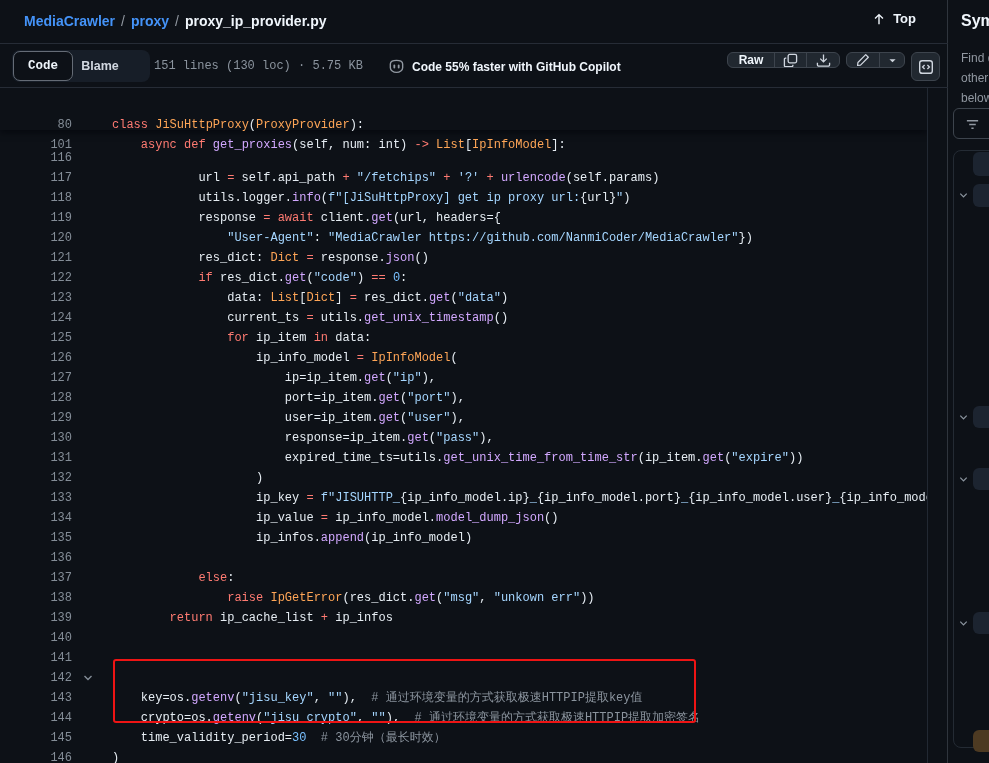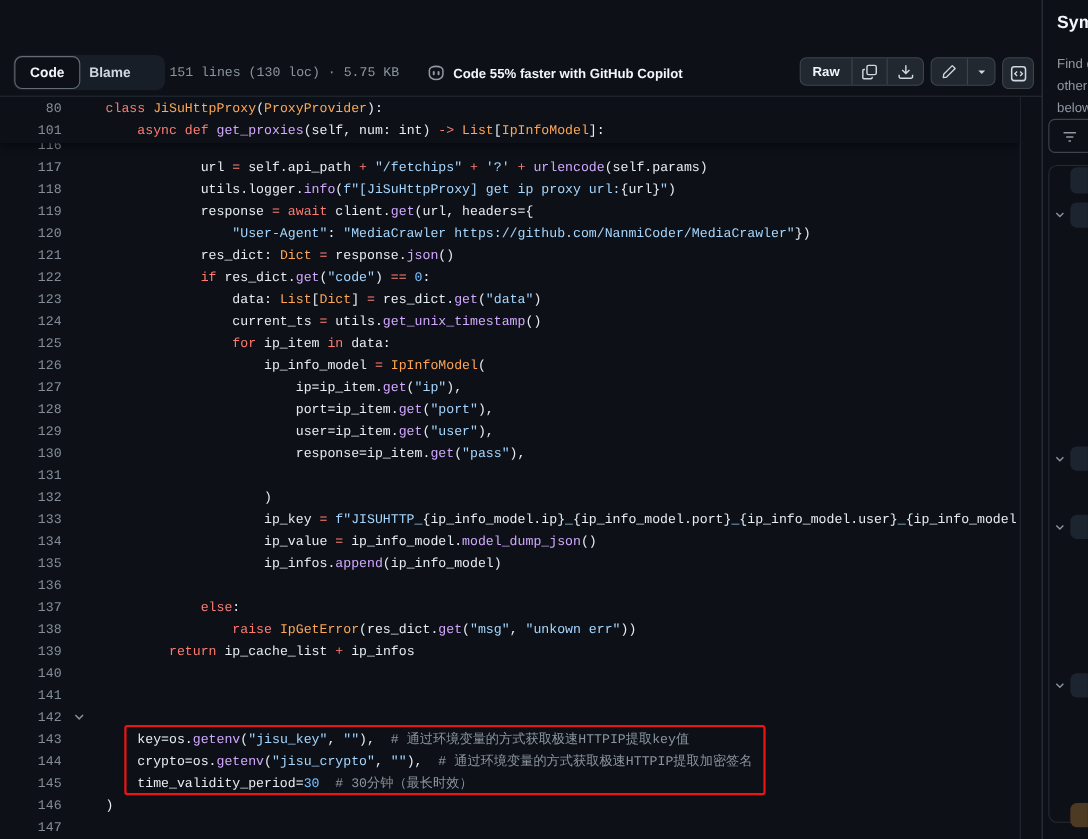--- a/index.html
+++ b/index.html
@@ -17,44 +17,44 @@
   .top-btn { position:absolute; right:32px; top:11px; display:flex; align-items:center; gap:7px;
     background:none; border:none; color:#f0f6fc; font-size:13px; font-weight:600; cursor:pointer;
     font-family:"Liberation Sans", sans-serif; }
   
   .toolbar { position:absolute; left:0; top:44px; width:948px; height:44px;
     border-bottom:1px solid #262c36; }
   .seg { position:absolute; left:12px; top:6px; height:32px; width:138px;
     background:#171e28; border-radius:8px; display:flex; align-items:center; padding:1px; }
   .seg-btn { height:30px; border-radius:7px; font-size:12.5px; cursor:pointer;
     font-family:"Liberation Sans", sans-serif; background:transparent; border:1px solid transparent; color:#d1d7e0; }
-  .seg-btn.active { width:60px; background:#0d1117; border:1px solid #656c76; color:#f0f6fc; font-weight:700; }
+  .seg-btn.active { width:60px; background:#0d1117; border:1px solid #656c76; color:#f0f6fc; font-weight:700;font-family:Liberation Mono, monospace; }
   .seg-btn.inactive { width:54px; font-weight:600; }
   .stats { position:absolute; left:154px; top:15px; font:12px "Liberation Mono","DejaVu Sans Mono",monospace;
     color:#8b949e; white-space:nowrap; }
   .copilot { position:absolute; left:388px; top:14px; display:flex; align-items:center; gap:7px; }
   .copilot span { font-size:12px; font-weight:700; color:#f0f6fc; white-space:nowrap; }
-  .btn-group { position:absolute; top:8px; height:26px; display:flex;
+  .btn-group { position:absolute; top:8px; height:16px; display:flex;
     border:1px solid #3d444d; border-radius:6px; background:#212830; overflow:hidden; }
   .tbtn { display:flex; align-items:center; justify-content:center; background:transparent;
     border:none; border-right:1px solid #3d444d; color:#e6edf3; cursor:pointer; height:100%; }
   .tbtn:last-child { border-right:none; }
   .raw-group { left:727px; } .raw-group .raw { width:47px; font-size:12px; font-weight:600;
     color:#f0f6fc; font-family:"Liberation Sans", sans-serif; }
   .raw-group .ic { width:32px; }
   .edit-group { left:846px; } .edit-group .pen { width:33px; } .edit-group .drop { width:24px; }
   .sym-toggle { position:absolute; left:911px; top:8px; width:29px; height:29px;
     border:1px solid #3d444d; border-radius:6px; background:#212830; display:flex;
     align-items:center; justify-content:center; cursor:pointer; }
   
   .code-area { position:absolute; left:0; top:88px; width:948px; height:675px; overflow:hidden; }
   .code-clip { position:absolute; left:0; top:0; width:927px; height:675px; overflow:hidden; }
   .vtrack { position:absolute; left:927px; top:0; width:1px; height:675px; background:#222933; }
-  .crow { position:absolute; left:0; width:100%; height:20px;
-    font:12px/20px "Liberation Mono","DejaVu Sans Mono",monospace; }
+  .crow { position:absolute; left:16px; width:100%; height:20px;
+    font:12px/20px "Liberation Mono","DejaVu Sans Mono",monospace;margin-top:26px; }
   .ln { position:absolute; left:0; top:0; width:56px; text-align:right; color:#848d97; cursor:pointer; }
   .cl { position:absolute; left:96px; top:0; white-space:pre; }
   .fold { position:absolute; left:66px; top:4px; width:12px; height:12px; cursor:pointer; }
   .sticky { position:absolute; left:0; top:0; width:927px; height:42px; background:#0d1117; z-index:3;
     box-shadow:0 3px 6px rgba(1,4,9,.55); }
   .red-box { position:absolute; left:113px; top:571px; width:583px; height:64px;
     border:2px solid #ee1414; border-radius:3px; z-index:2; }
   .tk-k{color:#ff7b72} .tk-f{color:#d2a8ff} .tk-t{color:#ffa657} .tk-s{color:#a5d6ff}
   .tk-n{color:#79c0ff} .tk-c{color:#8b949e} .tk-p{color:#e6edf3}
   
@@ -70,20 +70,31 @@
     border:1px solid #242b34; border-radius:8px; }
   .pill { position:absolute; width:30px; border-radius:6px 0 0 6px; background:#1c2430; cursor:pointer; }
   .pill.orange { background:#4d3a22; }
   .pchev { position:absolute; left:9px; width:11px; height:11px; cursor:pointer; }
 </style>
 </head>
 <body>
 
 <div class="main">
 
+  <div class="file-header">
+    <div class="breadcrumb">
+      <a>MediaCrawler</a><span class="sep">/</span><a>proxy</a><span class="sep">/</span><span class="file">proxy_ip_provider.py</span>
+    </div>
+    <button class="top-btn">
+      <svg width="14" height="14" viewBox="0 0 16 16">
+          <path d="M8 14V3M3.5 7.5L8 3l4.5 4.5" fill="none" stroke="#f0f6fc" stroke-width="1.6"></path>
+        </svg>
+      <span>Top</span>
+    </button>
+  </div>
 
   <div class="toolbar">
     <div class="seg">
       <button class="seg-btn active">Code</button>
       <button class="seg-btn inactive">Blame</button>
     </div>
     <span class="stats">151 lines (130 loc) · 5.75 KB</span>
     <div class="copilot">
       <svg width="17" height="17" viewBox="0 0 16 16">
           <path d="M8 2.2c3.3 0 5.8 1 5.8 3.4v3.5c0 2.4-2.6 4.4-5.8 4.4s-5.8-2-5.8-4.4V5.6C2.2 3.2 4.7 2.2 8 2.2z" fill="none" stroke="#9198a1" stroke-width="1.3"></path>
@@ -184,20 +195,21 @@
           <div class="crow" style="top: 294px;">
             <span class="ln">129</span>
             <span class="cl"><span class="tk-p">                        user=ip_item.</span><span class="tk-f">get</span><span class="tk-p">(</span><span class="tk-s">"user"</span><span class="tk-p">),</span></span>
           </div>
           <div class="crow" style="top: 314px;">
             <span class="ln">130</span>
             <span class="cl"><span class="tk-p">                        response=ip_item.</span><span class="tk-f">get</span><span class="tk-p">(</span><span class="tk-s">"pass"</span><span class="tk-p">),</span></span>
           </div>
           <div class="crow" style="top: 334px;">
             <span class="ln">131</span>
+            <span class="cl"><span class="tk-p">                        expired_time_ts=utils.</span><span class="tk-f">get_unix_time_from_time_str</span><span class="tk-p">(ip_item.</span><span class="tk-f">get</span><span class="tk-p">(</span><span class="tk-s">"expire"</span><span class="tk-p">))</span></span>
           </div>
           <div class="crow" style="top: 354px;">
             <span class="ln">132</span>
             <span class="cl"><span class="tk-p">                    )</span></span>
           </div>
           <div class="crow" style="top: 374px;">
             <span class="ln">133</span>
             <span class="cl"><span class="tk-p">                    ip_key </span><span class="tk-k">=</span><span class="tk-p"> </span><span class="tk-s">f"JISUHTTP_</span><span class="tk-p">{ip_info_model.ip}</span><span class="tk-s">_</span><span class="tk-p">{ip_info_model.port}</span><span class="tk-s">_</span><span class="tk-p">{ip_info_model.user}</span><span class="tk-s">_</span><span class="tk-p">{ip_info_model</span></span>
           </div>
           <div class="crow" style="top: 394px;">

